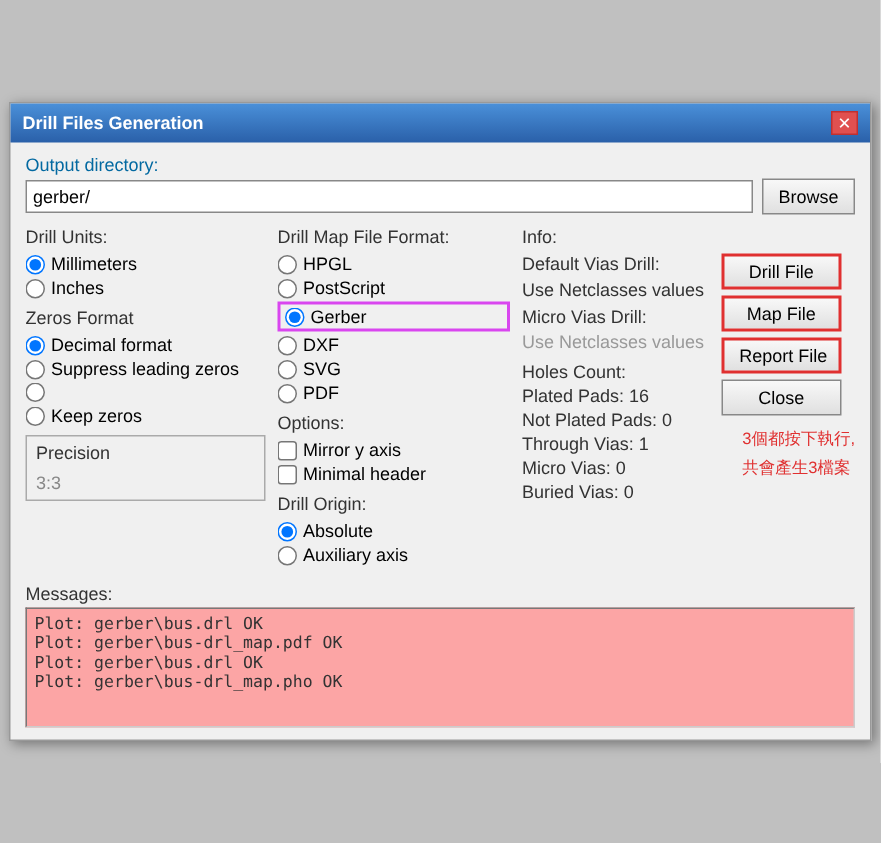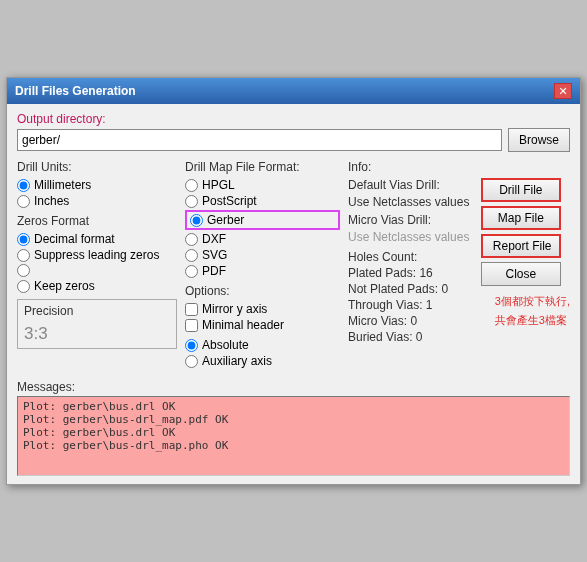--- a/index.html
+++ b/index.html
@@ -45,21 +45,21 @@
       padding: 8px 10px;
     }
     .output-row {
       display: flex;
       align-items: center;
       gap: 6px;
       margin-bottom: 8px;
     }
     .output-label {
       font-size: 12px;
-      color: #be185d;
+      color: #0369a1;
       margin-bottom: 2px;
     }
     .text-input {
       flex: 1;
       border: 1px solid #888;
       background: white;
       padding: 2px 4px;
       font-size: 12px;
       height: 22px;
     }
@@ -108,21 +108,21 @@
       gap: 4px;
       font-size: 12px;
     }
     input[type=radio], input[type=checkbox] {
       margin: 0;
       width: 13px;
       height: 13px;
     }
     .precision-value {
       color: #888;
-      font-size: 17px;
+      font-size: 12px;
       padding-top: 2px;
     }
     .info-row {
       display: flex;
       align-items: center;
       margin-bottom: 3px;
       gap: 4px;
     }
     .info-text {
       font-size: 12px;
@@ -272,20 +272,21 @@
               <span>Mirror y axis</span>
             </label>
             <label class="check-item">
               <input type="checkbox" style="">
               <span>Minimal header</span>
             </label>
           </div>
         </div>
 
         <div style="margin-top:6px;">
+          <div class="section-label">Drill Origin:</div>
           <div class="radio-group">
             <label class="radio-item">
               <input type="radio" name="drill_origin" checked="" style="">
               <span>Absolute</span>
             </label>
             <label class="radio-item">
               <input type="radio" name="drill_origin" style="">
               <span>Auxiliary axis</span>
             </label>
           </div>

